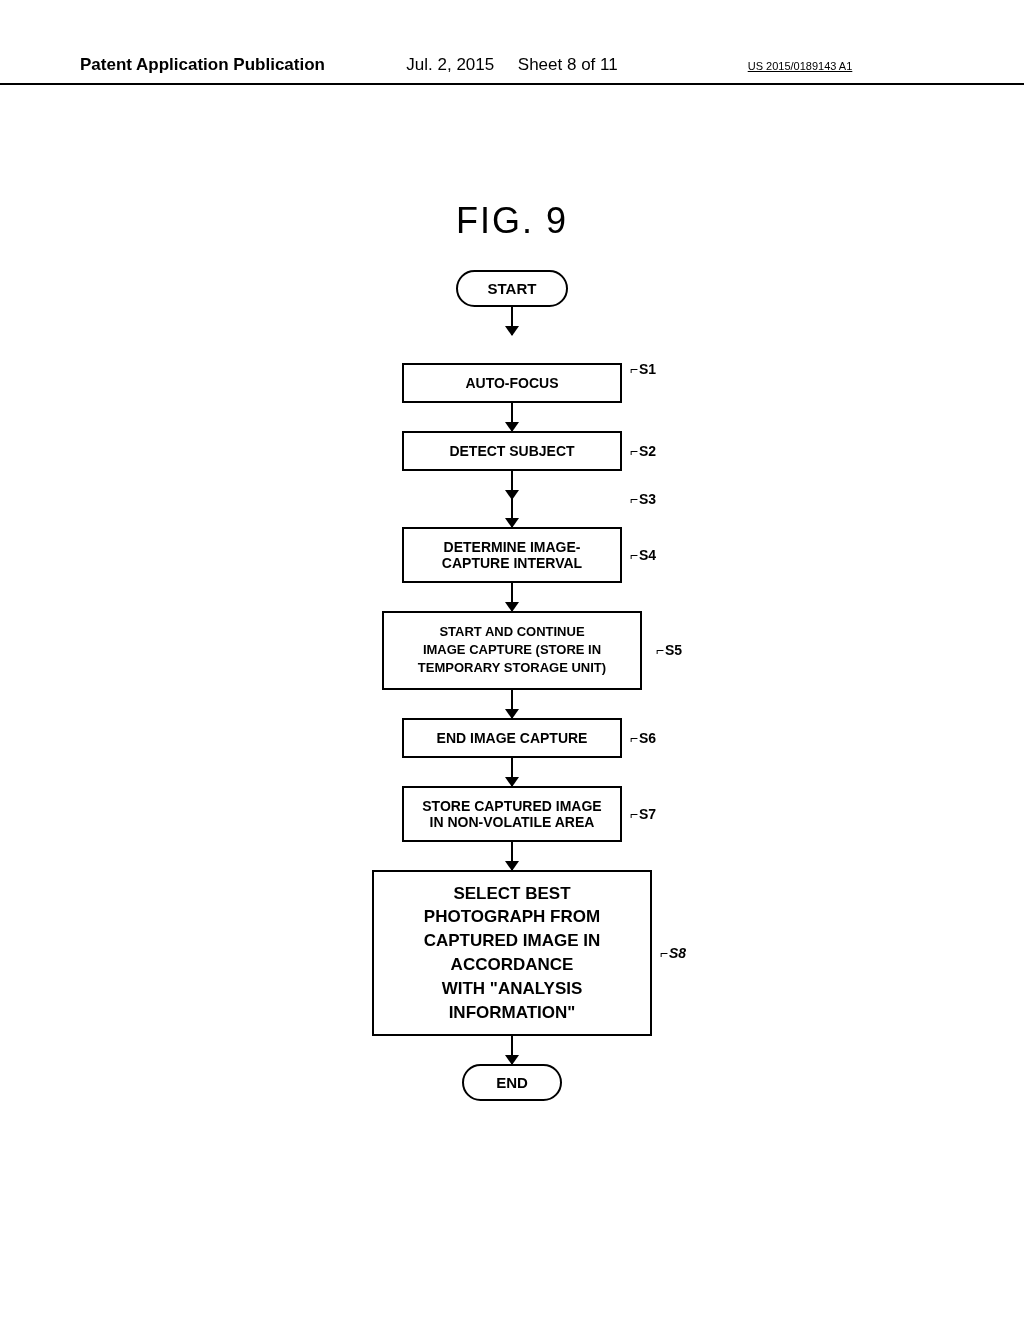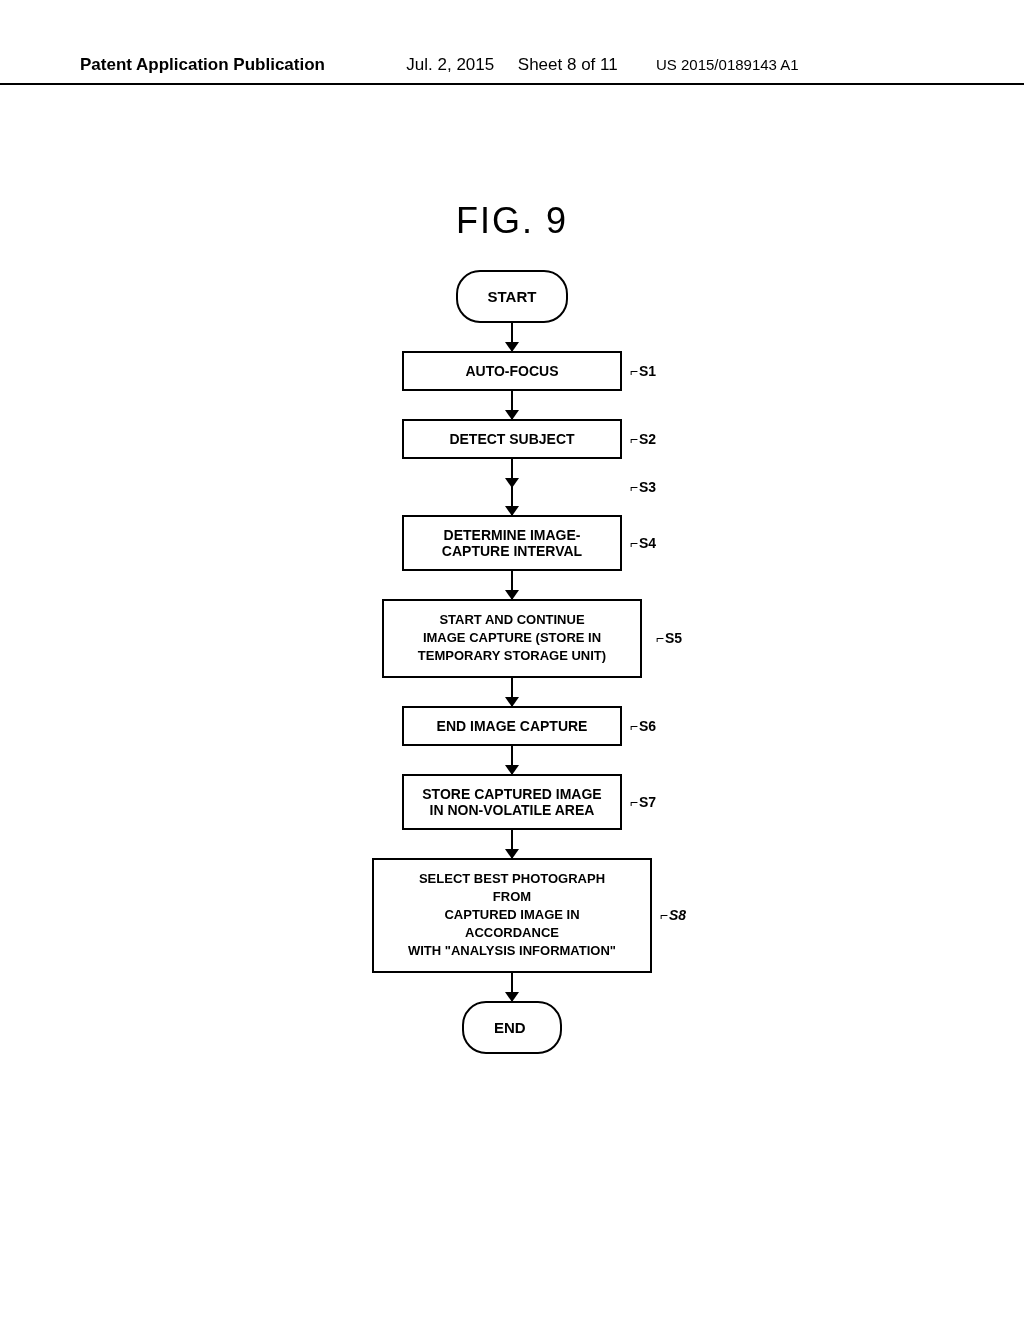--- a/index.html
+++ b/index.html
@@ -38,23 +38,24 @@
       flex: 1;
     }
 
     .header-center {
       font-size: 17px;
       flex: 1;
       text-align: center;
     }
 
     .header-right {
-      font-size: 15px;
+      font-size: 11px;
       flex: 1;
-      text-align: left;
+      text-align: center;
+      text-decoration: underline;
     }
 
     
     .fig-title {
       position: absolute;
       top: 200px;
       left: 50%;
       transform: translateX(-50%);
       font-size: 36px;
       font-weight: normal;
@@ -70,24 +71,24 @@
       width: 360px;
       display: flex;
       flex-direction: column;
       align-items: center;
     }
 
     
     .terminal {
       border: 2px solid #000;
       border-radius: 24px;
-      padding: 16px 30px;
+      padding: 8px 30px;
       font-size: 15px;
       font-weight: bold;
-      text-align: left;
+      text-align: center;
       background: #fff;
       min-width: 100px;
     }
 
     .process {
       border: 2px solid #000;
       padding: 10px 16px;
       font-size: 14px;
       font-weight: bold;
       text-align: center;
@@ -167,21 +168,21 @@
 
   <div class="fig-title">FIG. 9</div>
 
   <div class="flowchart">
 
     <div class="terminal">START</div>
 
     <div class="arrow"></div>
 
     <div class="step-row">
-      <div class="process" style="white-space: pre-line;">AUTO-FOCUS</div>
+      <div class="process" style="white-space: pre-line; margin-top: 28px;">AUTO-FOCUS</div>
       <div class="step-label">S1</div>
     </div>
 
     <div class="arrow"></div>
 
     <div class="step-row">
       <div class="process">DETECT SUBJECT</div>
       <div class="step-label">S2</div>
     </div>
 
@@ -219,21 +220,21 @@
 
     <div class="step-row">
       <div class="process" style="white-space: pre-line;">STORE CAPTURED IMAGE
 IN NON-VOLATILE AREA</div>
       <div class="step-label">S7</div>
     </div>
 
     <div class="arrow"></div>
 
     <div class="step-row">
-      <div class="process-wide" style="white-space: pre-line; width: 280px; font-size: 13px; text-align: center;">SELECT BEST PHOTOGRAPH FROM
+      <div class="process-wide" style="white-space: pre-line; width: 280px; font-size: 17px; text-align: center;">SELECT BEST PHOTOGRAPH FROM
 CAPTURED IMAGE IN ACCORDANCE
 WITH "ANALYSIS INFORMATION"</div>
       <div class="step-label" style="right:-14px;font-style:italic;">S8</div>
     </div>
 
     <div class="arrow"></div>
 
     <div class="terminal">END</div>
 
   </div>

